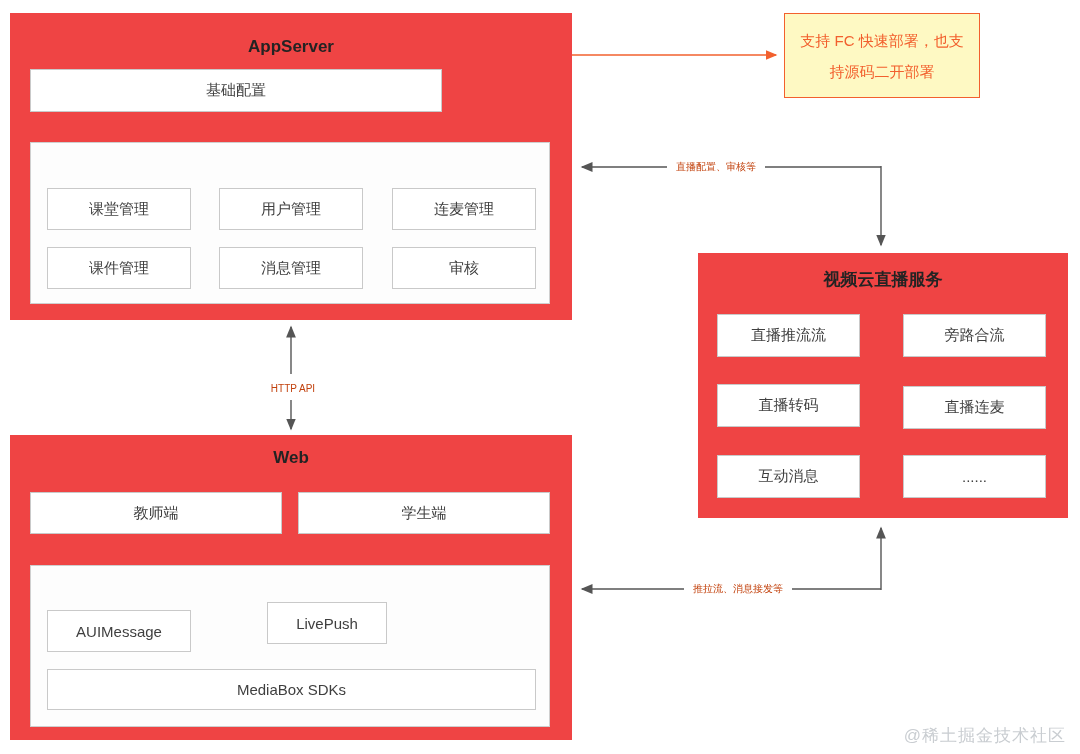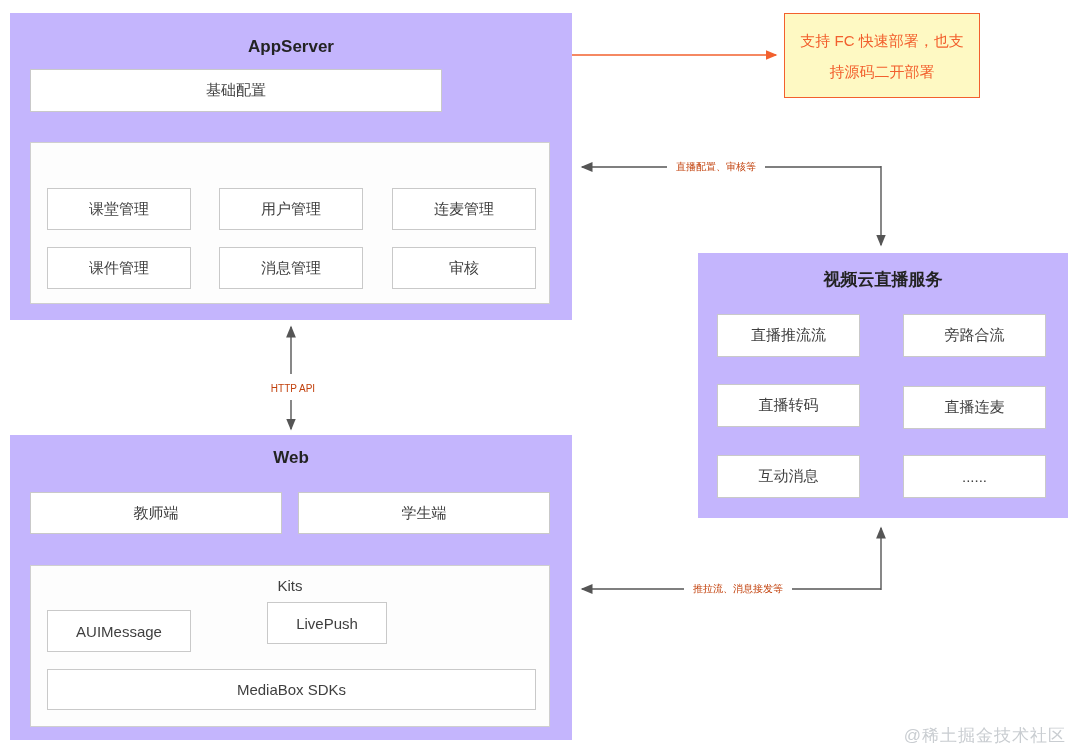--- a/index.html
+++ b/index.html
@@ -5,21 +5,21 @@
   html,body{margin:0;padding:0;background:#ffffff;}
   .canvas{
     position:relative;
     width:1080px;height:754px;
     background:#ffffff;
     font-family:"Liberation Sans","DejaVu Sans",sans-serif;
     overflow:hidden;
   }
   .panel{
     position:absolute;
-    background:#c4b5fd;
+    background:#ef4444;
   }
   .panel-title{
     position:absolute;
     left:0;right:0;
     text-align:center;
     font-size:17px;
     font-weight:bold;
     color:#232323;
   }
   .subpanel{
@@ -102,21 +102,20 @@
       <div class="wbox" style="left:188px;top:104px;width:144px;height:42px;">消息管理</div>
       <div class="wbox" style="left:361px;top:104px;width:144px;height:42px;">审核</div>
     </div>
   </section>
 
   <section class="panel" style="left:10px;top:435px;width:562px;height:305px;">
     <div class="panel-title" style="top:13px;">Web</div>
     <div class="wbox" style="left:20px;top:57px;width:252px;height:42px;">教师端</div>
     <div class="wbox" style="left:288px;top:57px;width:252px;height:42px;">学生端</div>
     <div class="subpanel" style="left:20px;top:130px;width:520px;height:162px;">
-      <div class="sub-title" style="top:11px;">Kits</div>
       <div class="wbox" style="left:16px;top:44px;width:144px;height:42px;">AUIMessage</div>
       <div class="wbox" style="left:188px;top:36px;width:120px;height:42px;margin-left:48px;">LivePush</div>
       <div class="wbox" style="left:16px;top:103px;width:489px;height:41px;">MediaBox SDKs</div>
     </div>
   </section>
 
   <section class="panel" style="left:698px;top:253px;width:370px;height:265px;">
     <div class="panel-title" style="top:15px;">视频云直播服务</div>
     <div class="wbox" style="left:19px;top:61px;width:143px;height:43px;">直播推流流</div>
     <div class="wbox" style="left:205px;top:61px;width:143px;height:43px;">旁路合流</div>

